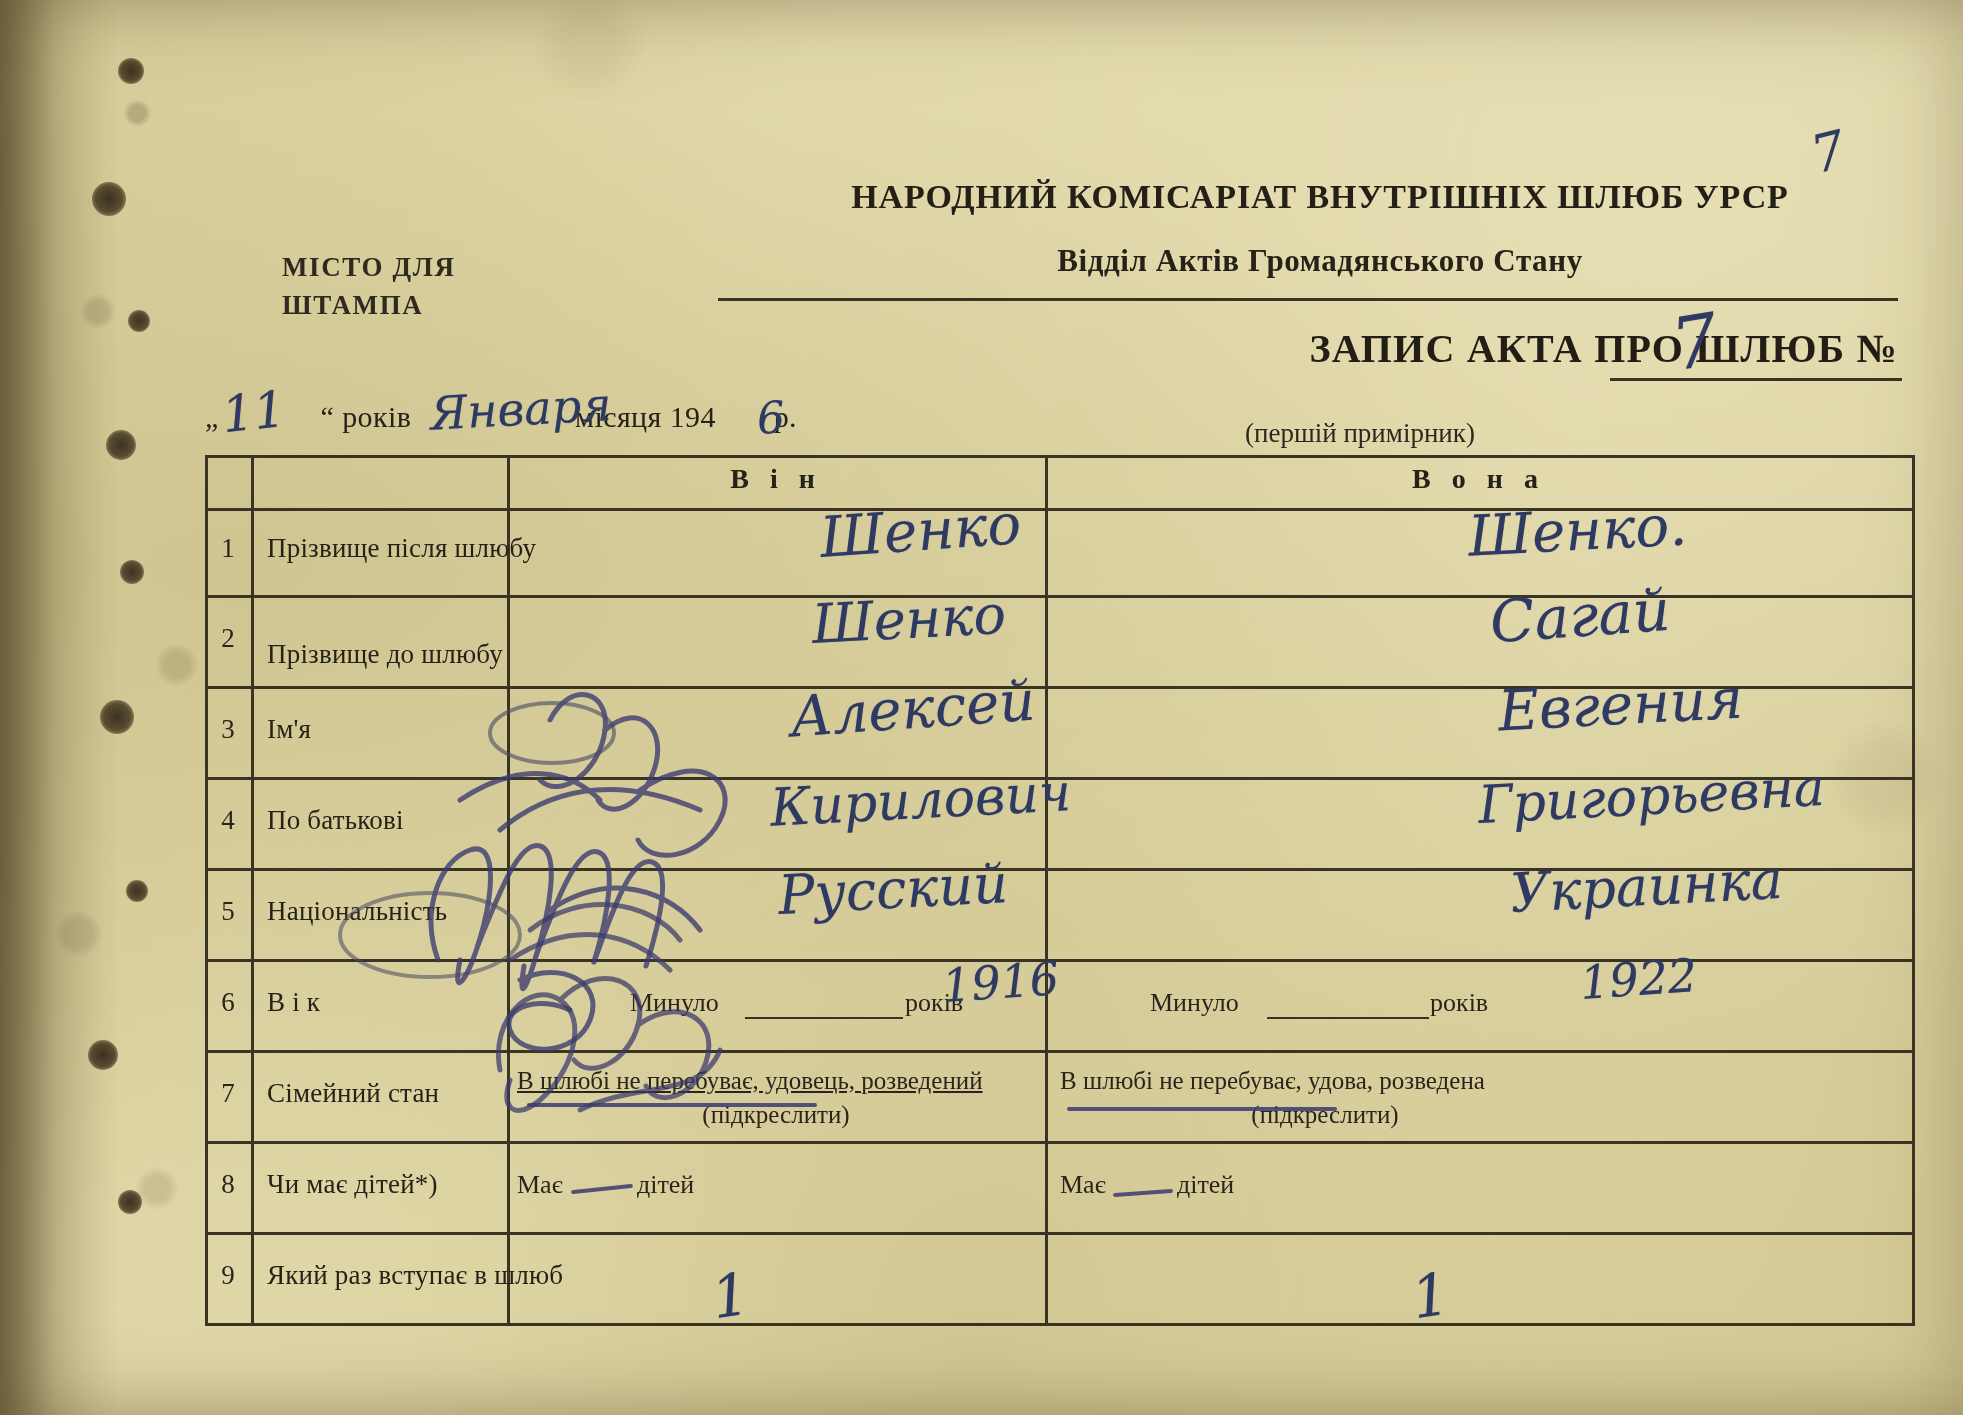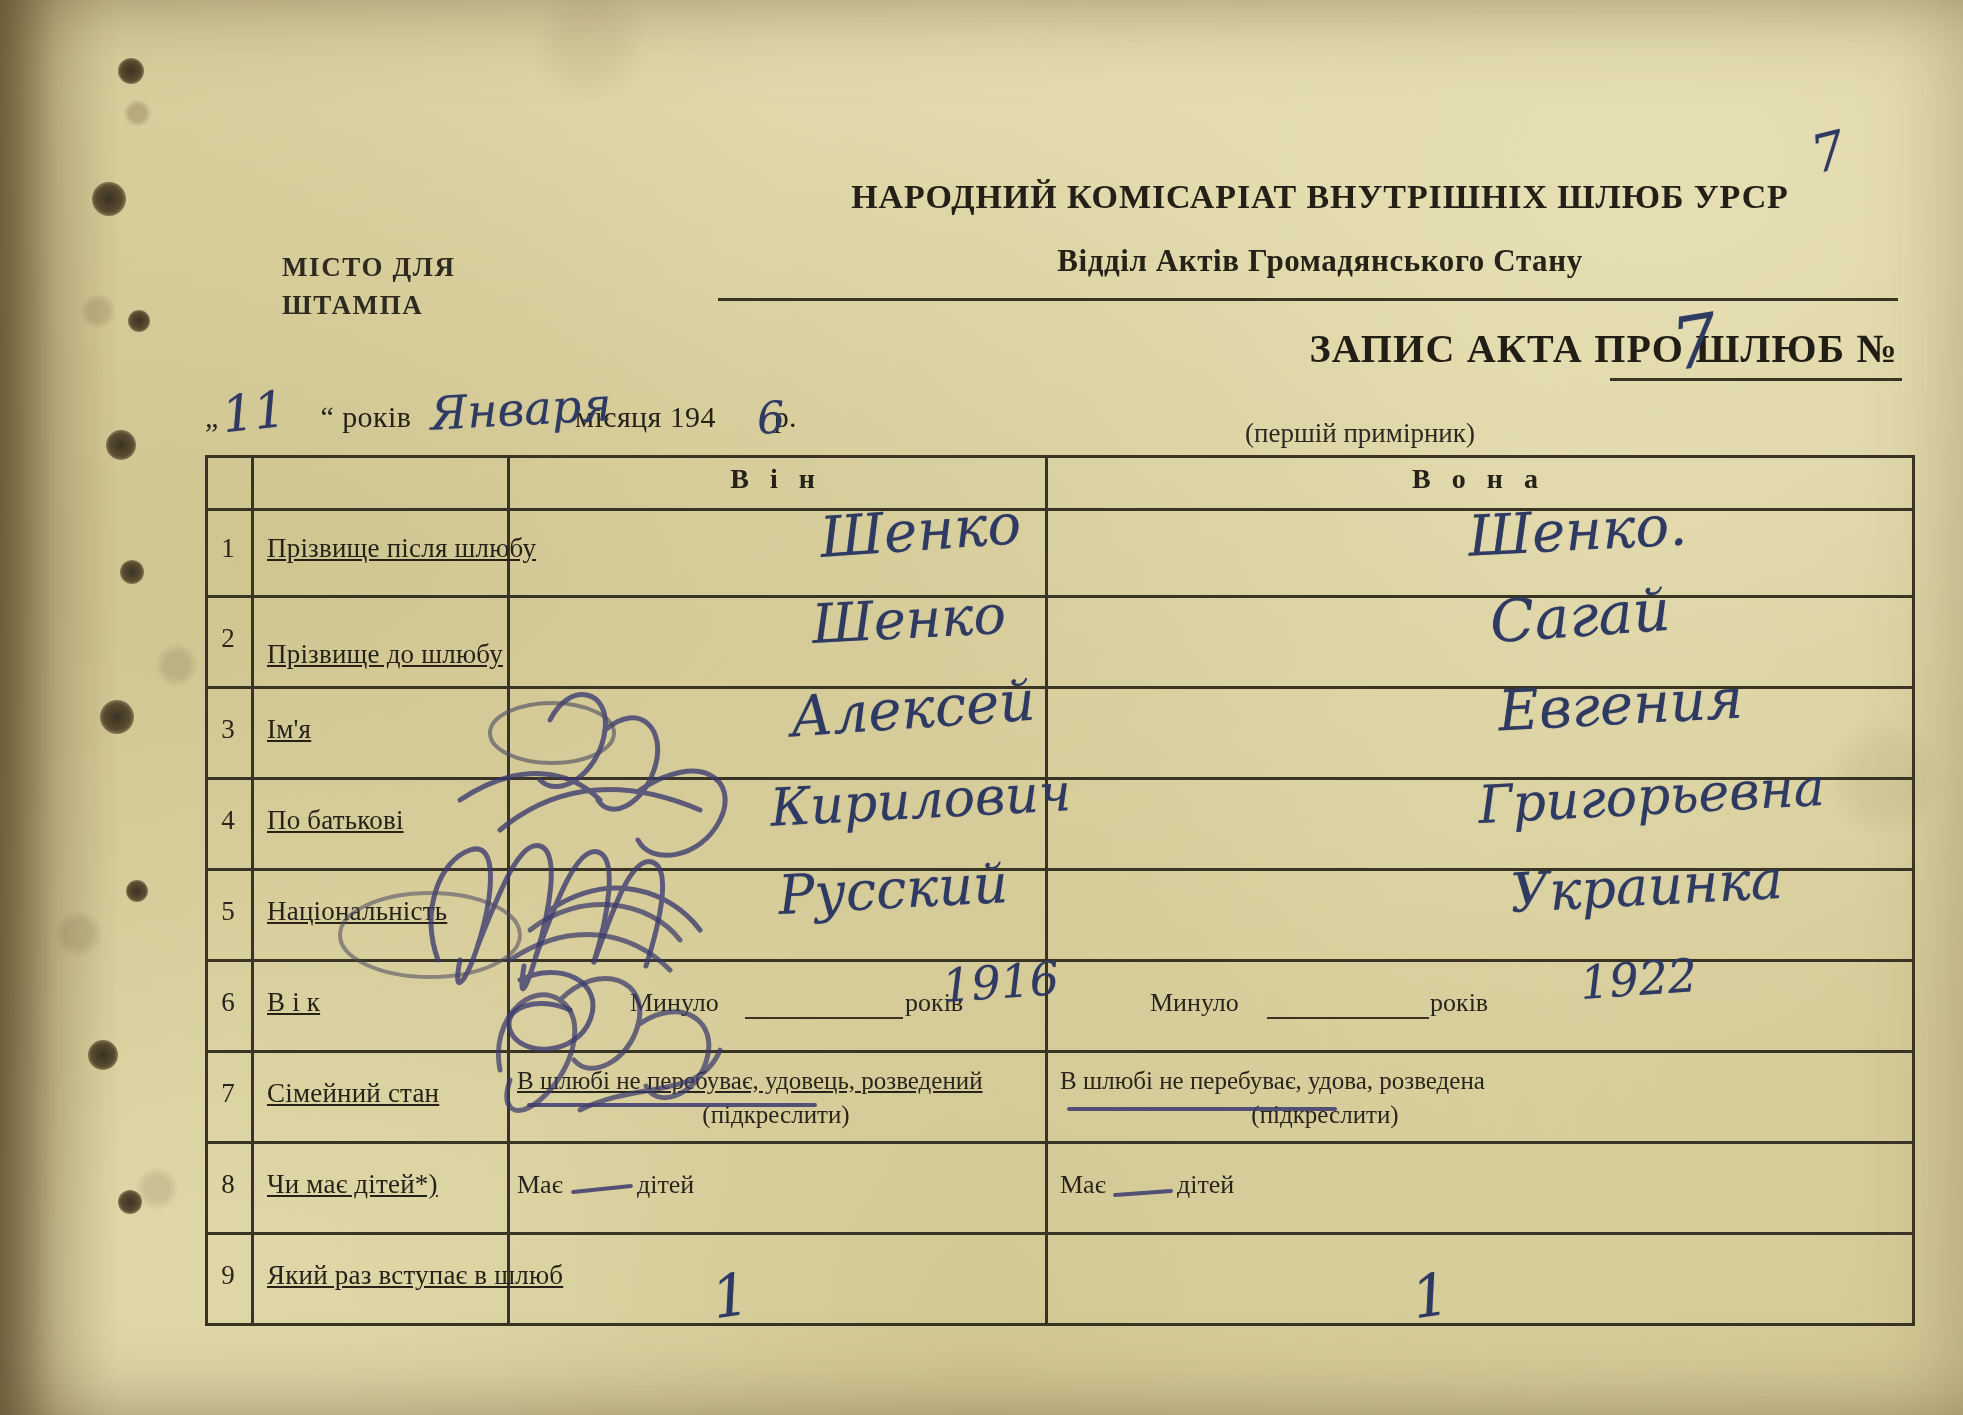--- a/index.html
+++ b/index.html
@@ -179,21 +179,20 @@
     font-size: 27px;
     color: #2a251c;
   }
   .rowlabel {
     position: absolute;
     left: 62px;
     font-size: 27px;
     color: #262218;
     letter-spacing: .2px;
     white-space: nowrap;
-    text-decoration: underline;
   }
   .cellprint {
     position: absolute;
     font-size: 26px;
     color: #2a251c;
     white-space: nowrap;
   }
   .cellprint.small { font-size: 25px; }
   .underline-seg {
     position: absolute;

